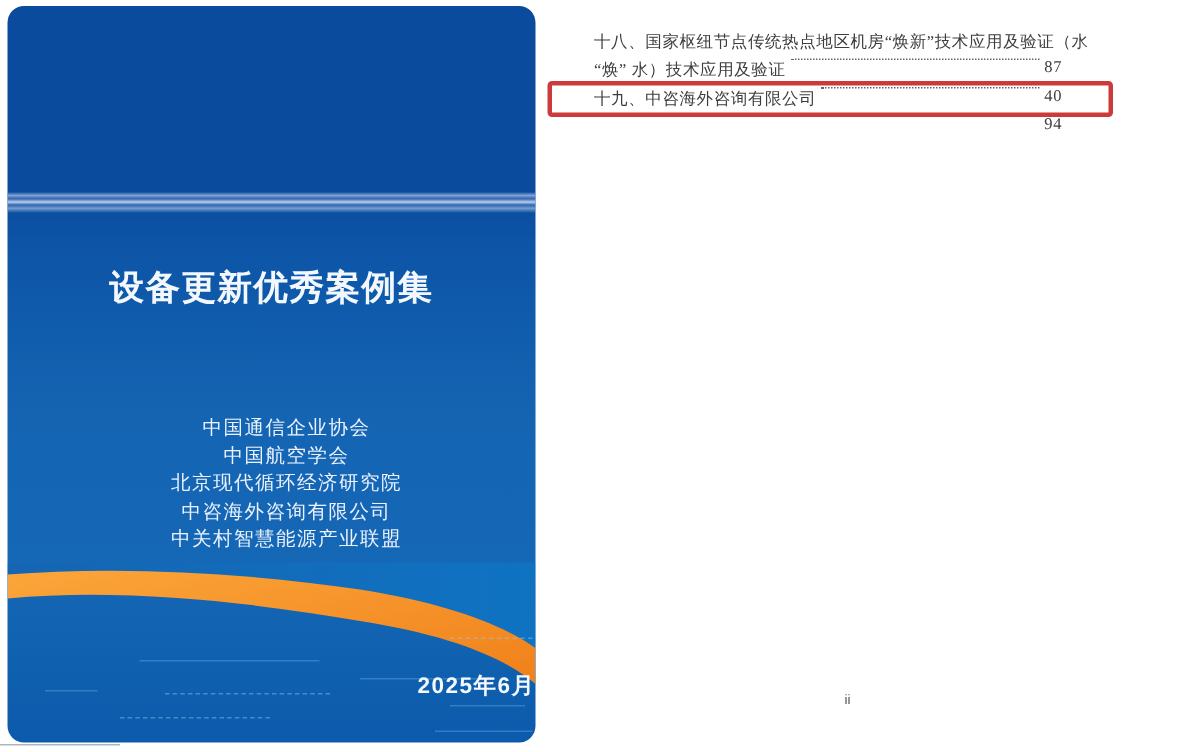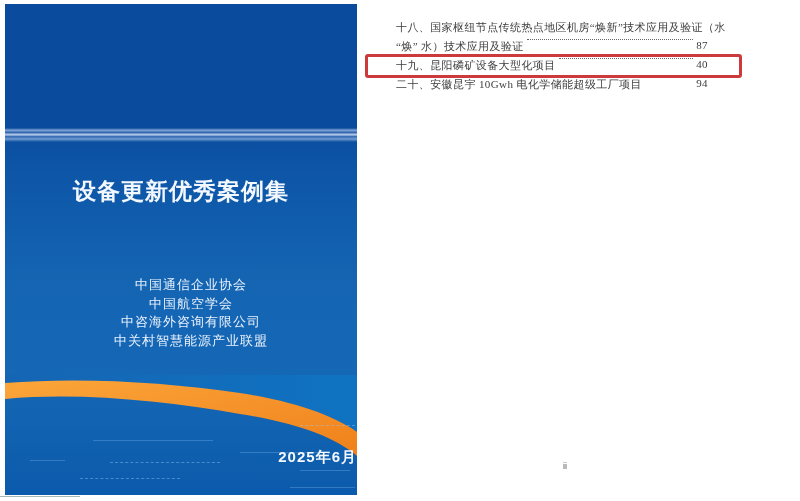--- a/index.html
+++ b/index.html
@@ -7,20 +7,21 @@
     position:relative; width:800px; height:501px; background:#ffffff;
     overflow:hidden; font-family:"Liberation Sans", sans-serif;
   }
 
   
   .cover {
     position:absolute; left:5px; top:4px; width:352px; height:491px;
     background:linear-gradient(180deg,#0a4b9d 0%, #0a4b9d 25%, #0d54a6 32%,
                #1464b2 55%, #1568b6 76%, #0c5aab 100%);
     overflow:hidden;
+    border-radius:11px;
   }
   .cover-divider {
     position:absolute; left:0; top:124px; width:100%; height:14px;
     background:linear-gradient(180deg,
       rgba(255,255,255,0) 0%, rgba(168,193,232,.75) 16%,
       rgba(84,125,192,.55) 32%, rgba(205,220,245,.9) 48%,
       rgba(84,125,192,.5) 62%, rgba(160,190,230,.7) 78%,
       rgba(255,255,255,0) 100%);
   }
   .cover-title {
@@ -68,20 +69,21 @@
 
   <div class="cover">
 
     <div class="cover-divider"></div>
 
     <div class="cover-title">设备更新优秀案例集</div>
 
     <div class="publishers">
       <div>中国通信企业协会</div>
       <div>中国航空学会</div>
+      <div>北京现代循环经济研究院</div>
       <div>中咨海外咨询有限公司</div>
       <div>中关村智慧能源产业联盟</div>
     </div>
 
     <svg class="swoosh-svg" viewBox="0 0 352 120" preserveAspectRatio="none" aria-hidden="true">
       <defs>
         <linearGradient id="gBlue" x1="0" y1="0" x2="1" y2="0">
           <stop offset="0" stop-color="#1565b3"></stop>
           <stop offset="1" stop-color="#0f73c2"></stop>
         </linearGradient>
@@ -114,27 +116,26 @@
       <span class="toc-text">十八、国家枢纽节点传统热点地区机房“焕新”技术应用及验证（水</span>
     </div>
 
     <div class="toc-row">
       <span class="toc-text">“焕” 水）技术应用及验证</span>
       <span class="leader"></span>
       <span class="pageno">87</span>
     </div>
 
     <div class="toc-row">
-      <span class="toc-text">十九、昆阳磷矿设备大型化项目</span>
+      <span class="toc-text">十九、中咨海外咨询有限公司</span>
       <span class="leader"></span>
       <span class="pageno">40</span>
     </div>
 
     <div class="toc-row">
-      <span class="toc-text">二十、安徽昆宇 10Gwh 电化学储能超级工厂项目</span>
       <span class="leader"></span>
       <span class="pageno">94</span>
     </div>
 
   </div>
 
   <div class="hl-box"></div>
 
   <div class="folio">ii</div>
 

